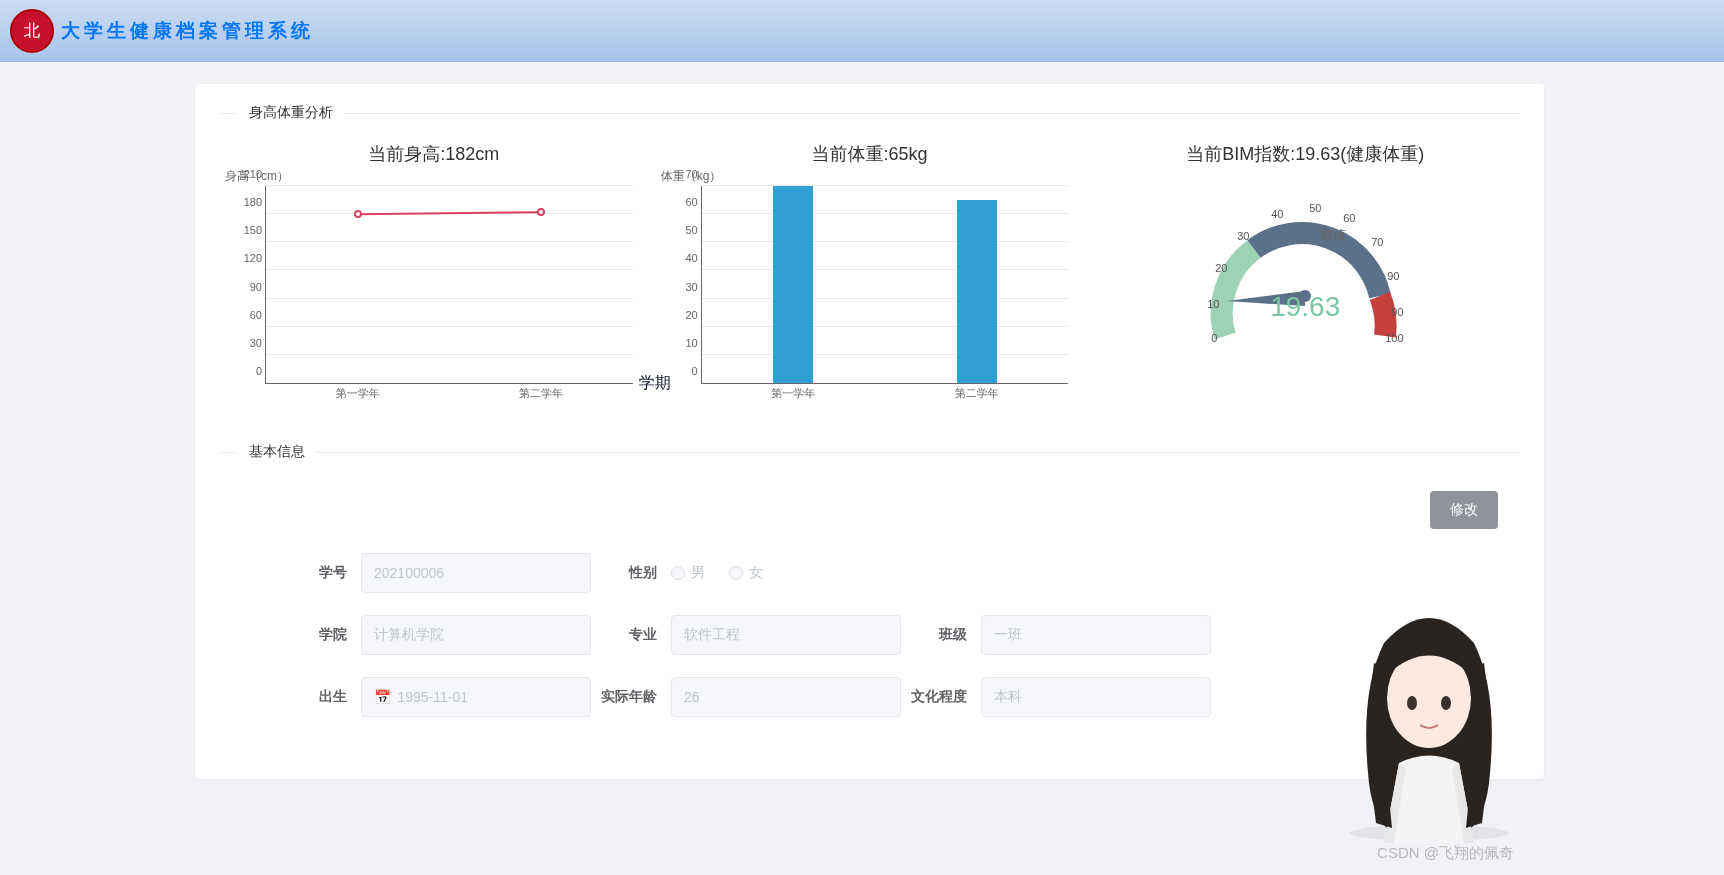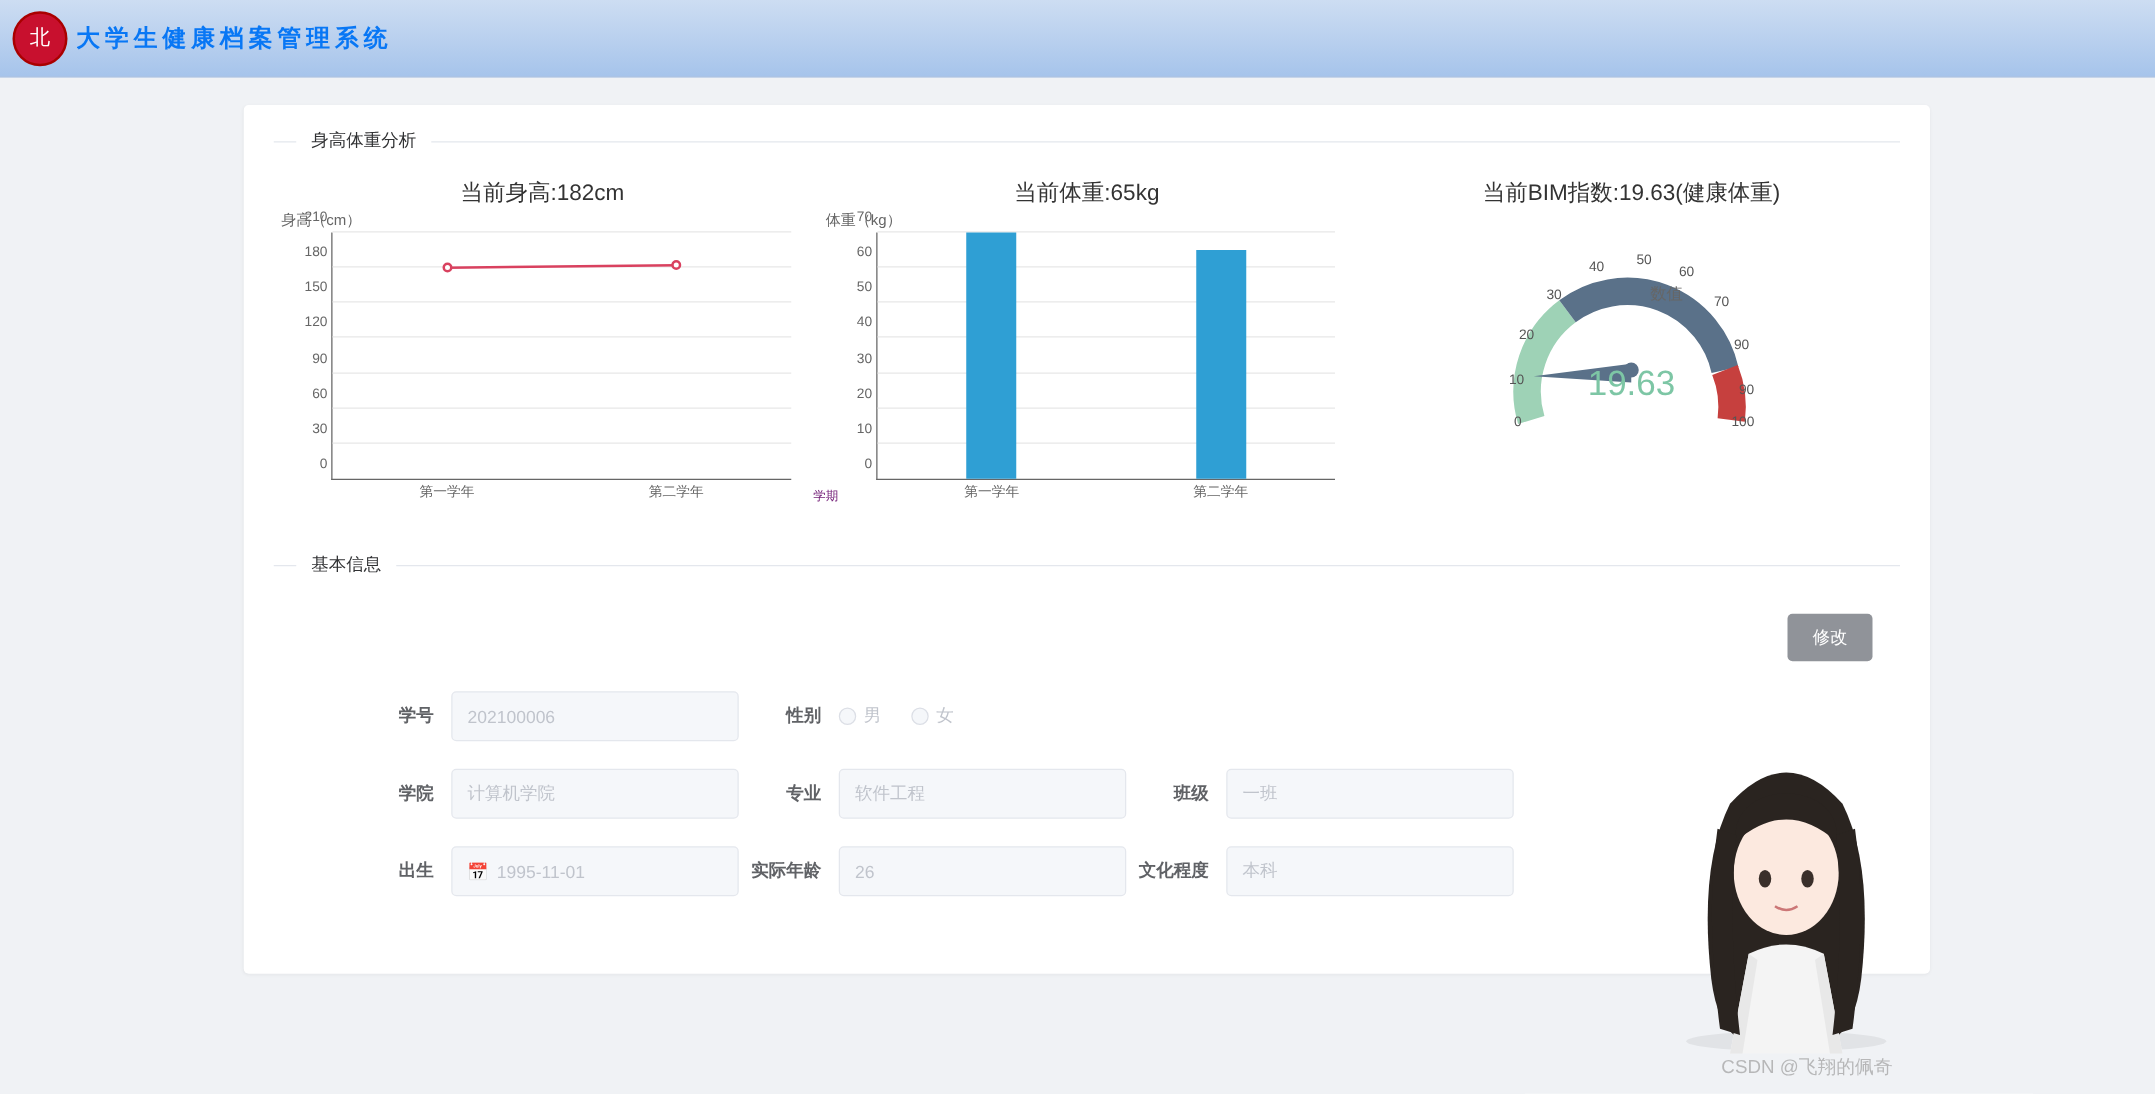--- a/index.html
+++ b/index.html
@@ -21,21 +21,21 @@
 .section-title { color: #303133; font-size: 14px; padding: 0 12px; }
 
 
 .charts-row { display: flex; gap: 18px; padding: 0 30px; }
 .chart-box { flex: 1; }
 .chart-title { text-align: center; font-size: 18px; color: #333; margin-bottom: 20px; }
 
 
 .axis-chart { position: relative; height: 230px; }
 .y-label { position: absolute; top: -18px; left: 0; font-size: 12px; color: #666; }
-.x-label { position: absolute; right: -28px; bottom: 12px; font-size: 10px; color: #701a75; }
+.x-label { position: absolute; right: -28px; bottom: 22px; font-size: 16px; color: #0f172a; }
 .plot-area { position: absolute; left: 40px; right: 10px; top: 0; bottom: 32px; border-left: 1px solid #666; border-bottom: 1px solid #666; }
 .grid-line { position: absolute; left: 0; right: 0; height: 1px; background: #e8e8e8; }
 .y-tick { position: absolute; left: -40px; width: 36px; text-align: right; font-size: 11px; color: #666; transform: translateY(-50%); }
 .x-tick { position: absolute; bottom: -18px; font-size: 11px; color: #666; transform: translateX(-50%); }
 
 .bar { position: absolute; bottom: 0; width: 40px; background: #2f9fd4; transform: translateX(-50%); }
 .line-pt { position: absolute; width: 8px; height: 8px; border: 2px solid #d9415f; background: #fff; border-radius: 50%; transform: translate(-50%, -50%); }
 
 
 .gauge-wrap { position: relative; width: 240px; height: 200px; margin: 0 auto; }

